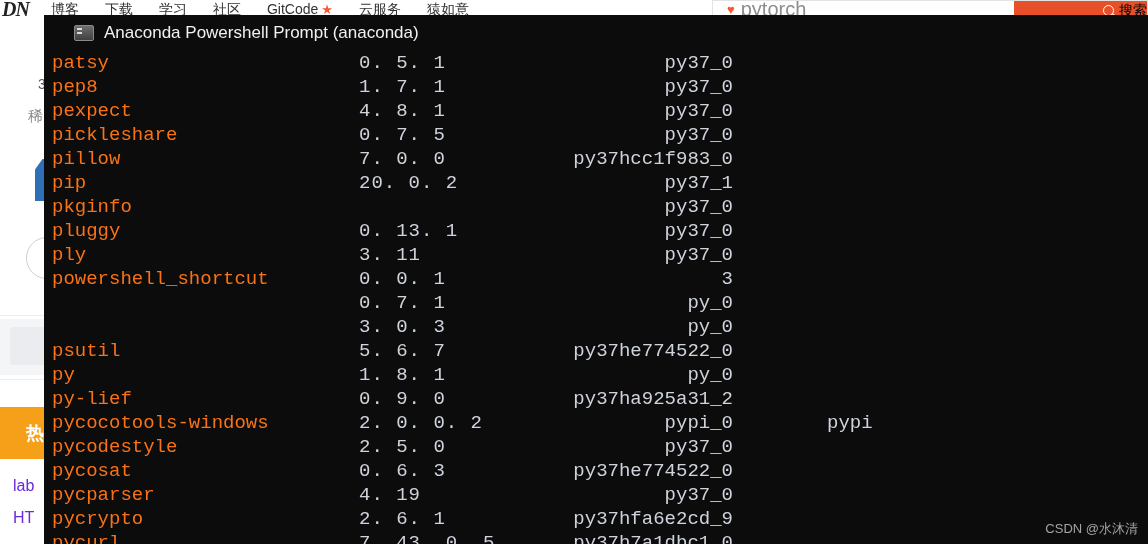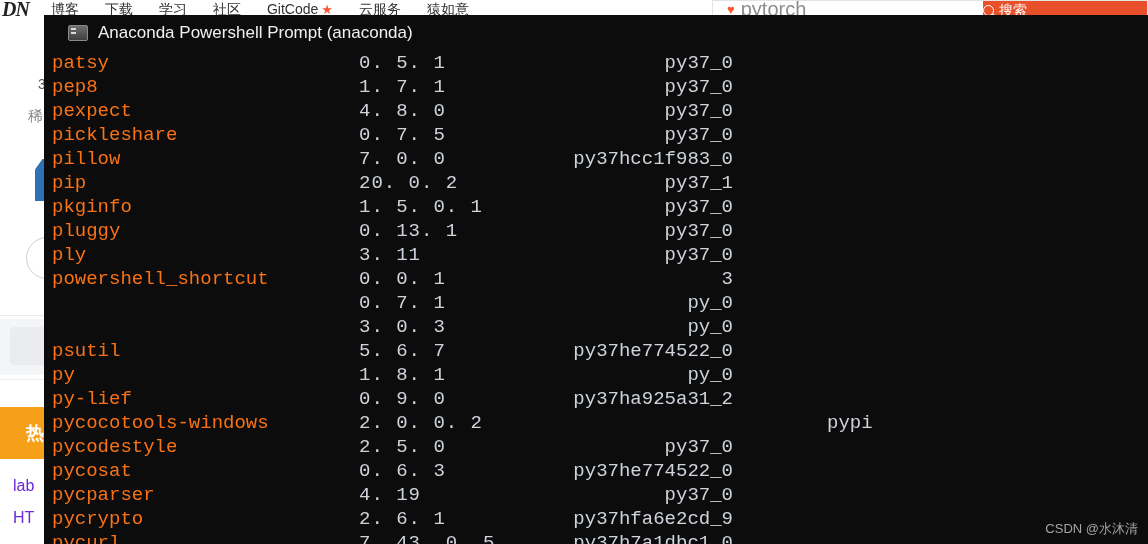--- a/index.html
+++ b/index.html
@@ -73,27 +73,27 @@
     margin-left: 14px;
     margin-right: 6px;
   }
   .bg-search-text {
     font-size: 20px;
     color: #8d8d8d;
   }
   .bg-search-btn {
     position: absolute;
     right: 0; top: 0;
-    width: 164px; height: 19px;
+    width: 133px; height: 19px;
     background: #e8502a;
-    color: #ffffff;
+    color: #000000;
     font-size: 14px;
     display: flex;
     align-items: center;
-    justify-content: flex-start;
+    justify-content: flex-end;
     gap: 5px;
   }
   .bg-search-btn .mag {
     display: inline-block;
     width: 9px; height: 9px;
     border: 1.6px solid #fff;
     border-radius: 50%;
     position: relative;
   }
   .bg-search-btn .mag::after {
@@ -186,21 +186,21 @@
     left: 44px; top: 15px;
     width: 1104px; height: 529px;
     background: #0c0c0c;
     overflow: hidden;
   }
   .term-titlebar {
     position: relative;
     height: 36px;
     display: flex;
     align-items: center;
-    padding-left: 24px;
+    padding-left: 30px;
     background: #0c0c0c;
   }
   .term-icon {
     width: 18px; height: 14px;
     background: linear-gradient(#6f6f6f, #3f3f3f);
     border: 1px solid #8a8a8a;
     border-radius: 2px;
     position: relative;
     flex: 0 0 auto;
   }
@@ -332,41 +332,40 @@
             <span class="col-version">0. 5. 1</span>
             <span class="col-build">py37_0</span>
           </div>
           <div class="pkg-row">
             <span class="col-name">pep8</span>
             <span class="col-version">1. 7. 1</span>
             <span class="col-build">py37_0</span>
           </div>
           <div class="pkg-row">
             <span class="col-name">pexpect</span>
-            <span class="col-version">4. 8. 0</span>
+            <span class="col-version">4. 8. 1</span>
             <span class="col-build">py37_0</span>
           </div>
           <div class="pkg-row">
             <span class="col-name">pickleshare</span>
             <span class="col-version">0. 7. 5</span>
             <span class="col-build">py37_0</span>
           </div>
           <div class="pkg-row">
             <span class="col-name">pillow</span>
             <span class="col-version">7. 0. 0</span>
             <span class="col-build">py37hcc1f983_0</span>
           </div>
           <div class="pkg-row">
             <span class="col-name">pip</span>
             <span class="col-version">20. 0. 2</span>
             <span class="col-build">py37_1</span>
           </div>
           <div class="pkg-row">
             <span class="col-name">pkginfo</span>
-            <span class="col-version">1. 5. 0. 1</span>
             <span class="col-build">py37_0</span>
           </div>
           <div class="pkg-row">
             <span class="col-name">pluggy</span>
             <span class="col-version">0. 13. 1</span>
             <span class="col-build">py37_0</span>
           </div>
           <div class="pkg-row">
             <span class="col-name">ply</span>
             <span class="col-version">3. 11</span>
@@ -396,20 +395,21 @@
             <span class="col-build">py_0</span>
           </div>
           <div class="pkg-row">
             <span class="col-name">py-lief</span>
             <span class="col-version">0. 9. 0</span>
             <span class="col-build">py37ha925a31_2</span>
           </div>
           <div class="pkg-row">
             <span class="col-name">pycocotools-windows</span>
             <span class="col-version">2. 0. 0. 2</span>
+            <span class="col-build">pypi_0</span>
             <span class="col-channel">pypi</span>
           </div>
           <div class="pkg-row">
             <span class="col-name">pycodestyle</span>
             <span class="col-version">2. 5. 0</span>
             <span class="col-build">py37_0</span>
           </div>
           <div class="pkg-row">
             <span class="col-name">pycosat</span>
             <span class="col-version">0. 6. 3</span>

